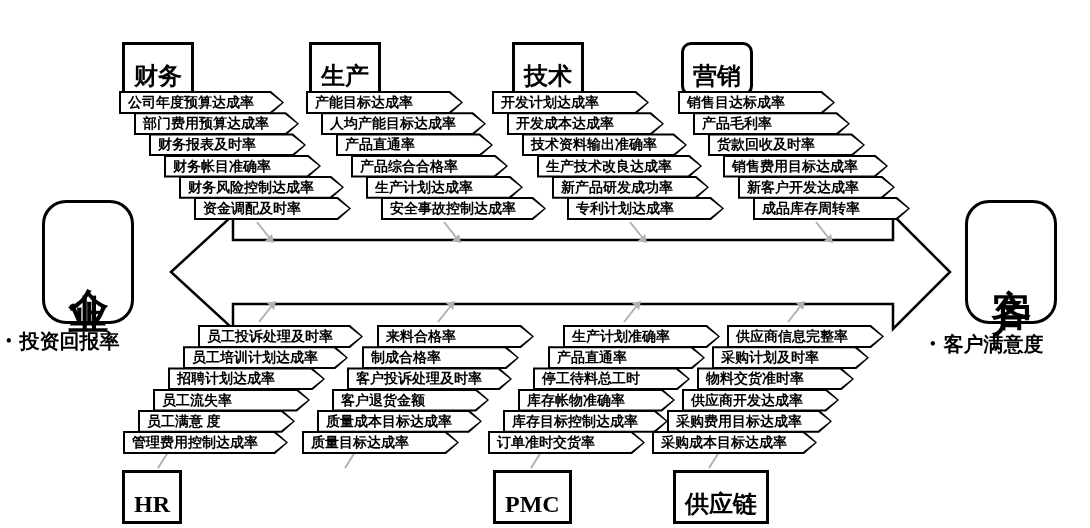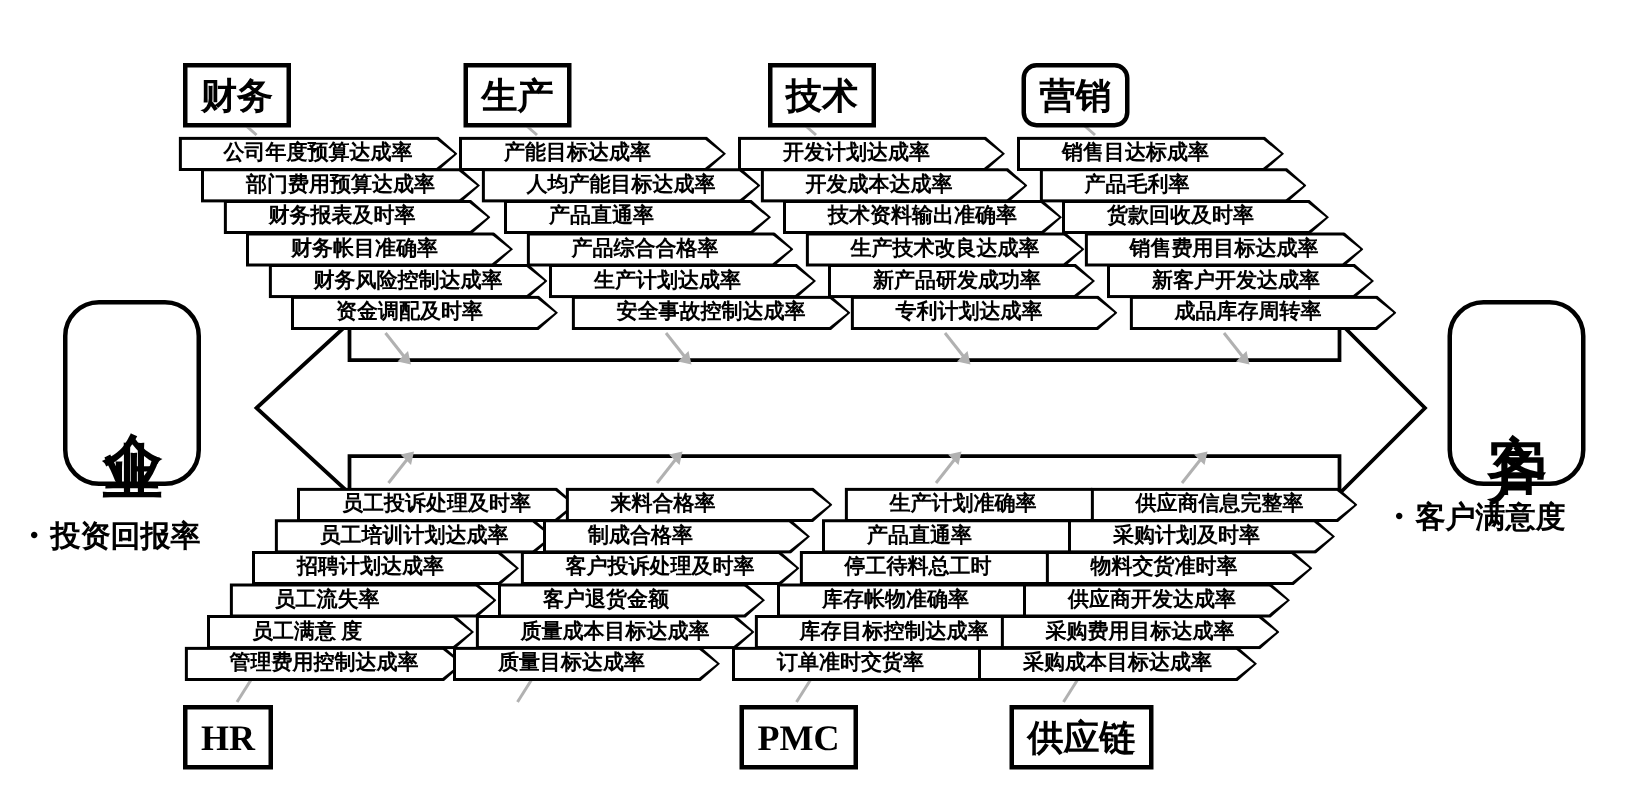--- a/index.html
+++ b/index.html
@@ -3,37 +3,37 @@
 <meta charset="utf-8">
 <style>
   html,body{margin:0;padding:0;background:#fff;}
   #canvas{
     position:relative;width:1090px;height:528px;background:#fff;overflow:hidden;
     font-family:"Liberation Serif","DejaVu Serif",serif;color:#000;
   }
   
   .catbox{
     position:absolute;border:3px solid #000;background:#fff;
-    font-size:24px;font-weight:bold;line-height:1.15;padding:7px 9px 2px;
+    font-size:24px;font-weight:bold;line-height:1.15;padding:18px 9px 2px;
     white-space:nowrap;
   }
   
   .entity{
     position:absolute;width:86px;height:118px;border:3px solid #000;border-radius:24px;
     background:#fff;display:flex;align-items:center;justify-content:center;
     font-size:40px;font-weight:bold;
     writing-mode:vertical-rl;text-orientation:upright;letter-spacing:6px;line-height:1;
   }
   .metric-note{
     position:absolute;font-size:20px;font-weight:bold;white-space:nowrap;
   }
   .metric-note .bullet{font-size:16px;vertical-align:2px;margin-right:8px;}
   
   .group{position:absolute;}
-  .banner{position:absolute;height:23px;padding-left:21px;}
+  .banner{position:absolute;height:23px;}
   .top-g .banner{left:calc(var(--i)*15px);top:calc(var(--i)*21.2px);}
   .bot-g .banner{left:calc((5 - var(--i))*15px);top:calc(var(--i)*21.2px);}
   .banner .bg{
     position:absolute;inset:0;background:#000;
     clip-path:polygon(0 0,calc(100% - 13px) 0,100% 50%,calc(100% - 13px) 100%,0 100%);
   }
   .banner .fg{
     position:absolute;inset:2px;background:#fff;
     clip-path:polygon(0 0,calc(100% - 12px) 0,100% 50%,calc(100% - 12px) 100%,0 100%);
   }
@@ -83,21 +83,21 @@
 
       <line x1="170" y1="449" x2="158" y2="468"></line>
       <line x1="357" y1="449" x2="345" y2="468"></line>
       <line x1="543" y1="449" x2="531" y2="468"></line>
       <line x1="721" y1="449" x2="709" y2="468"></line>
     </g>
   </svg>
 
 
   <div class="entity" style="left:42px;top:200px;">企业</div>
-  <div class="metric-note" style="left:20px;top:328px;margin-top:16px;">
+  <div class="metric-note" style="left:6px;top:328px;">
     <span class="bullet">•</span><span>投资回报率</span>
   </div>
   <div class="entity" style="left:965px;top:200px;">客户</div>
   <div class="metric-note" style="left:930px;top:331px;">
     <span class="bullet">•</span><span>客户满意度</span>
   </div>
 
   <div class="catbox" style="left:122px;top:42px;">财务</div>
   <div class="catbox" style="left:309px;top:42px;">生产</div>
   <div class="catbox" style="left:512px;top:42px;">技术</div>

